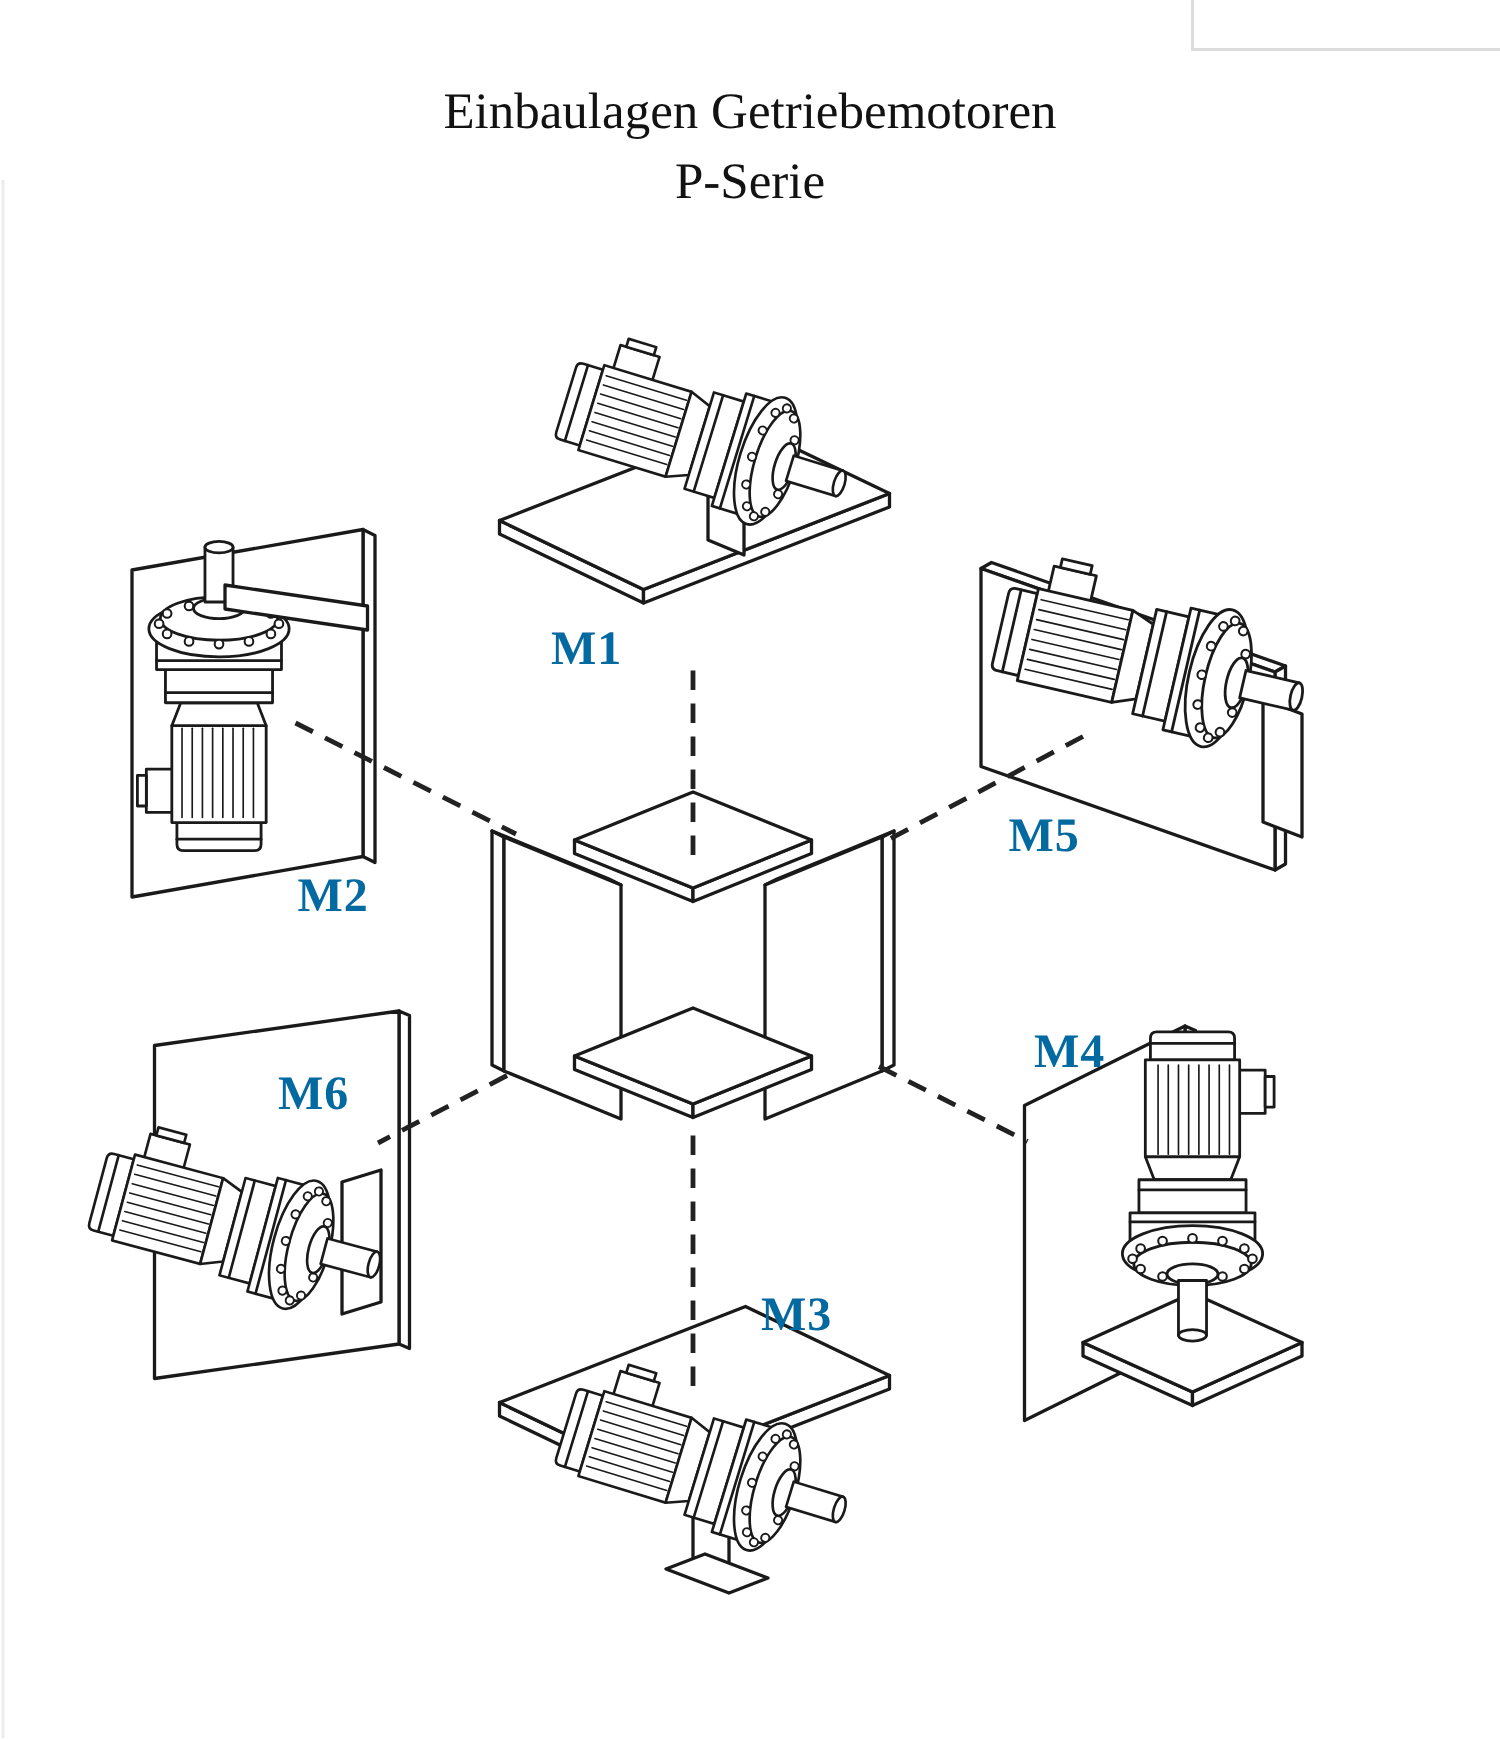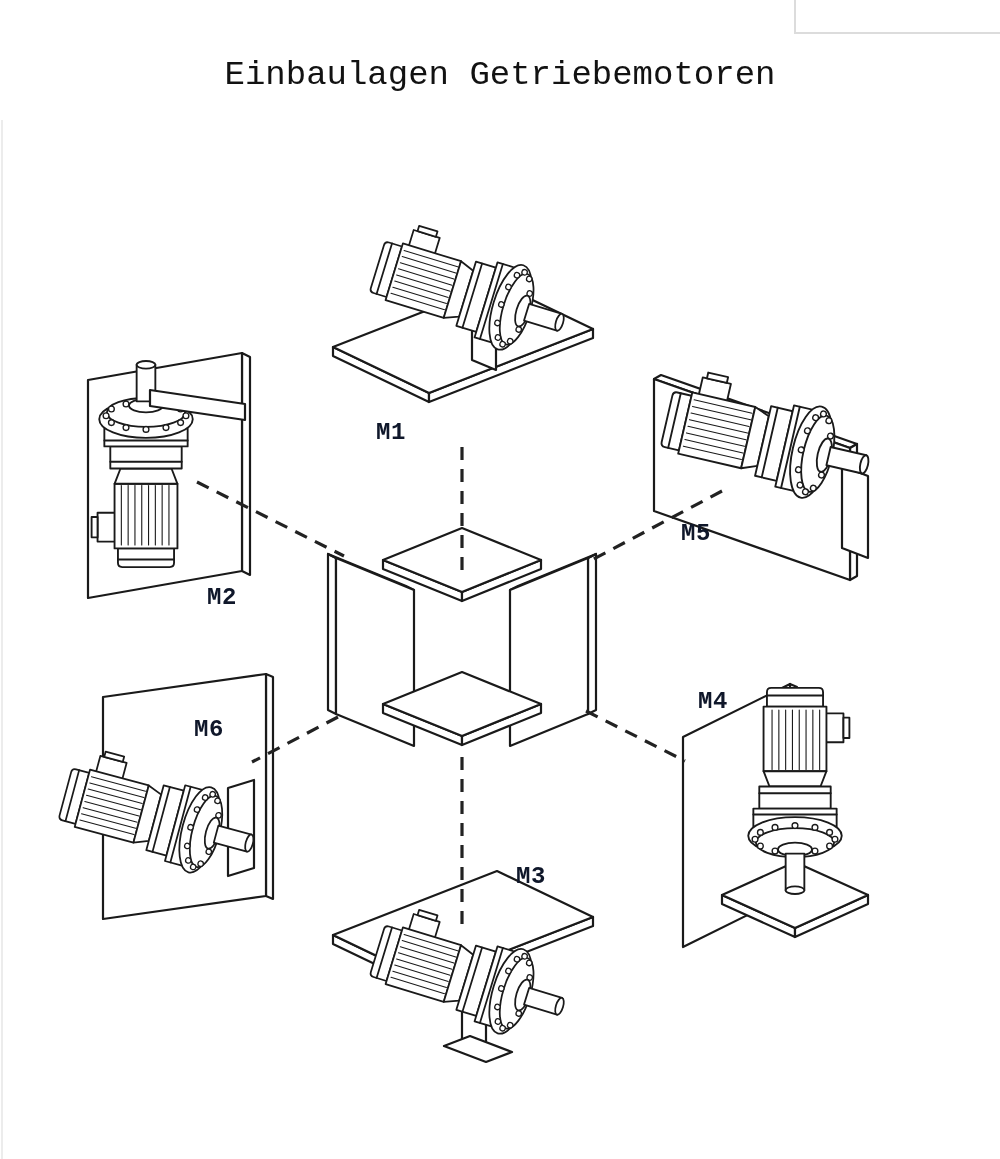--- a/index.html
+++ b/index.html
@@ -1,44 +1,45 @@
 <!DOCTYPE html>
 <html><head>
 <meta charset="utf-8">
 <style>
   html,body{margin:0;padding:0;background:#ffffff;}
   .page{
     position:relative;
     width:1000px;height:1159px;
     background:#ffffff;
     overflow:hidden;
-    font-family:Liberation Mono, monospace;
+    font-family:Liberation Serif, serif;
     color:#111;
   }
   .title-block{
     position:absolute;top:52px;left:0;width:1000px;
     text-align:center;line-height:1.38;
     font-size:34px;font-weight:400;color:#121212;
   }
   .pos-label{
     position:absolute;
     transform:translate(-50%,-50%);
-    font-size:24px;font-weight:700;color:#0f172a;
+    font-size:32px;font-weight:700;color:#0369a1;
     letter-spacing:0.5px;
     white-space:nowrap;
   }
   svg.diagram{position:absolute;top:0;left:0;}
 </style>
 </head>
 <body>
 
 <div class="page">
 
   <div class="title-block">
     <div>Einbaulagen Getriebemotoren</div>
+    <div>P-Serie</div>
   </div>
 
   <svg class="diagram" width="1000" height="1159" viewBox="0 0 1000 1159">
 
     <defs>
       <g id="gearmotor" fill="#ffffff" stroke="#1a1a1a" stroke-width="2.2" stroke-linejoin="round" stroke-linecap="round">
 
         <rect x="24" y="-57" width="34" height="24"></rect>
         <rect x="29" y="-64" width="24" height="7"></rect>
 
@@ -189,16 +190,16 @@
       <line x1="338" y1="717" x2="252" y2="762"></line>
       <line x1="586" y1="711" x2="685" y2="761"></line>
       <line x1="462" y1="757" x2="462" y2="929"></line>
     </g>
   </svg>
 
   <div class="pos-label" style="left:391px;top:432px">M1</div>
   <div class="pos-label" style="left:222px;top:597px">M2</div>
   <div class="pos-label" style="left:531px;top:876px">M3</div>
   <div class="pos-label" style="left:713px;top:701px">M4</div>
-  <div class="pos-label" style="left:696px;top:533px">M5</div>
+  <div class="pos-label" style="left:696px;top:557px">M5</div>
   <div class="pos-label" style="left:209px;top:729px">M6</div>
 
 </div>
 
 </body></html>

